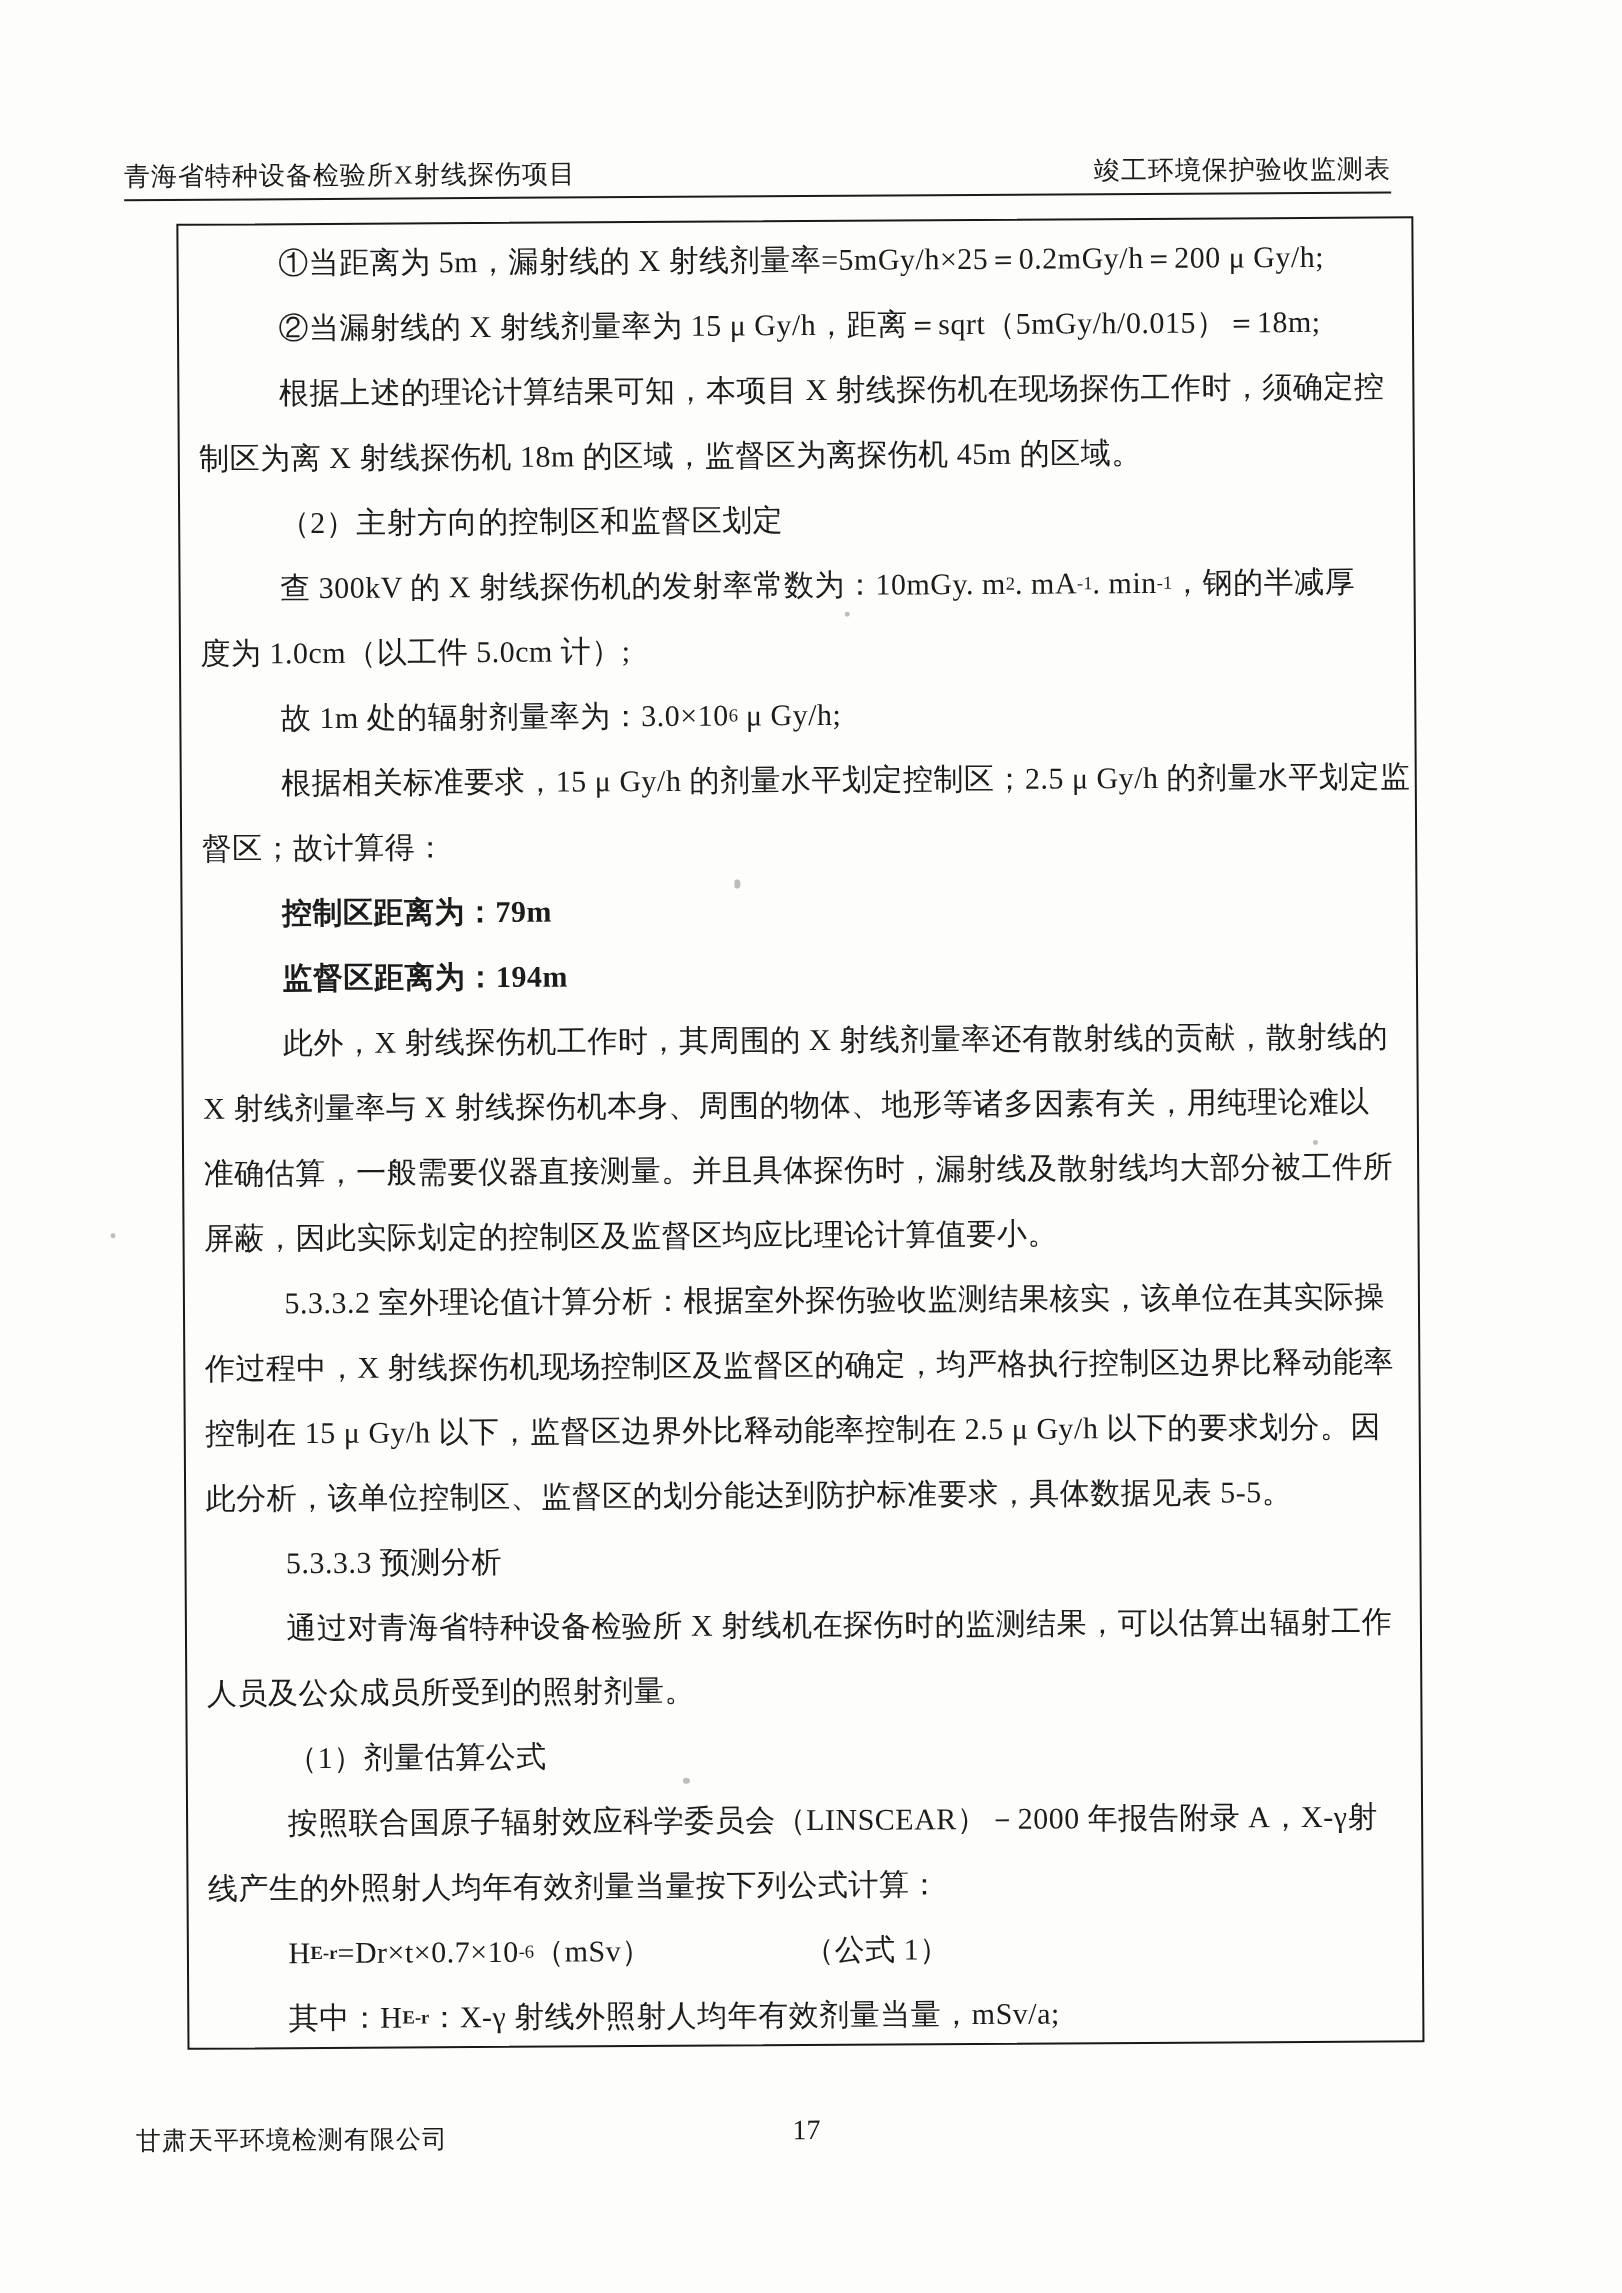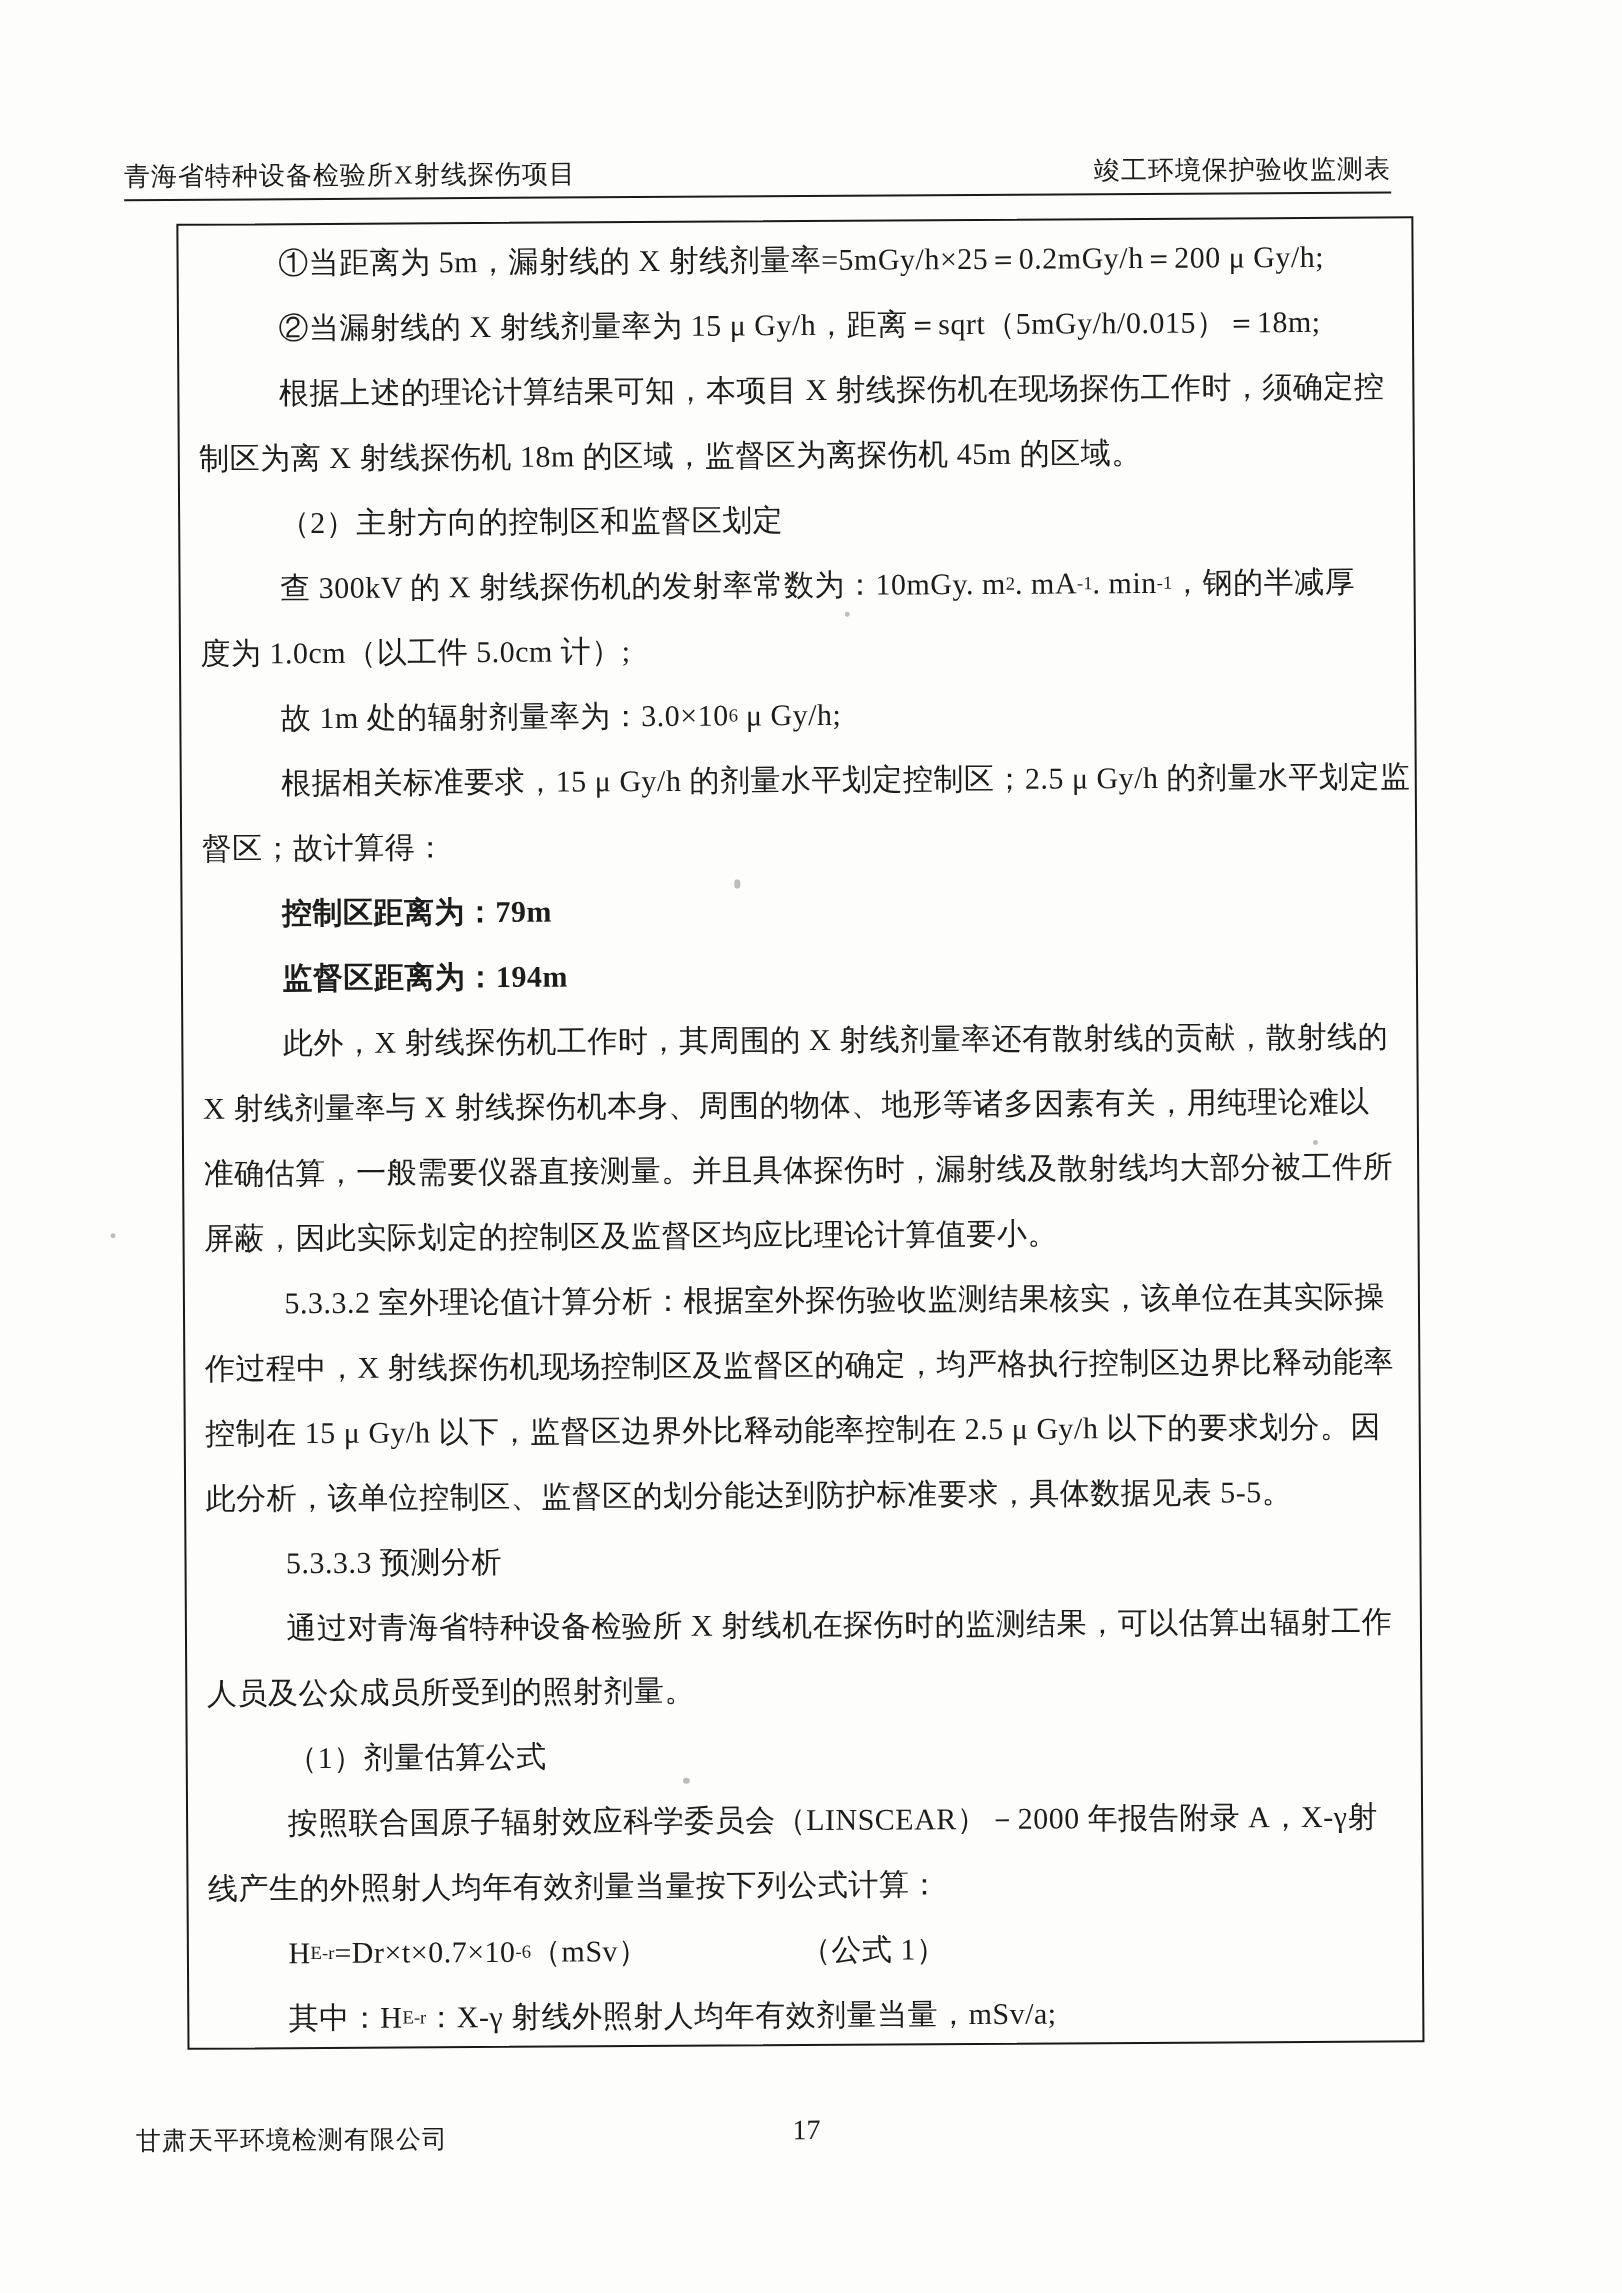--- a/index.html
+++ b/index.html
@@ -25,21 +25,21 @@
     border:2.9px solid #191919;box-sizing:border-box;
     padding:5.9px 15.6px 0 19.5px;overflow:hidden;background:transparent;
   }
   .line{
     height:65px;display:flex;align-items:center;
     font-size:30px;letter-spacing:0.5px;white-space:pre;
   }
   .line.indent{padding-left:80px;}
   .line.bold{font-weight:700;}
   .line sup{font-size:0.62em;line-height:0;vertical-align:0.55em;letter-spacing:0;}
-  .line sub{font-size:0.62em;line-height:0;vertical-align:-0.28em;letter-spacing:0;}
+  .line sub{font-size:0.62em;line-height:0;vertical-align:-0.28em;letter-spacing:0;font-weight:bold;}
 
   
   .footer-company{position:absolute;left:130px;top:2120px;font-size:25px;letter-spacing:1px;white-space:nowrap;}
   .page-number{position:absolute;left:182px;top:2114px;width:1237px;text-align:center;font-size:28px;}
 
   
   .speck{position:absolute;background:#6f6f6f;opacity:.45;border-radius:50%;}
   .speck.s1{left:848px;top:612px;width:4.9px;height:4.9px;}
   .speck.s2{left:736px;top:879px;width:5.9px;height:8.8px;border-radius:40% 60% 60% 40%;}
   .speck.s3{left:1313px;top:1143px;width:4.9px;height:4.9px;}

